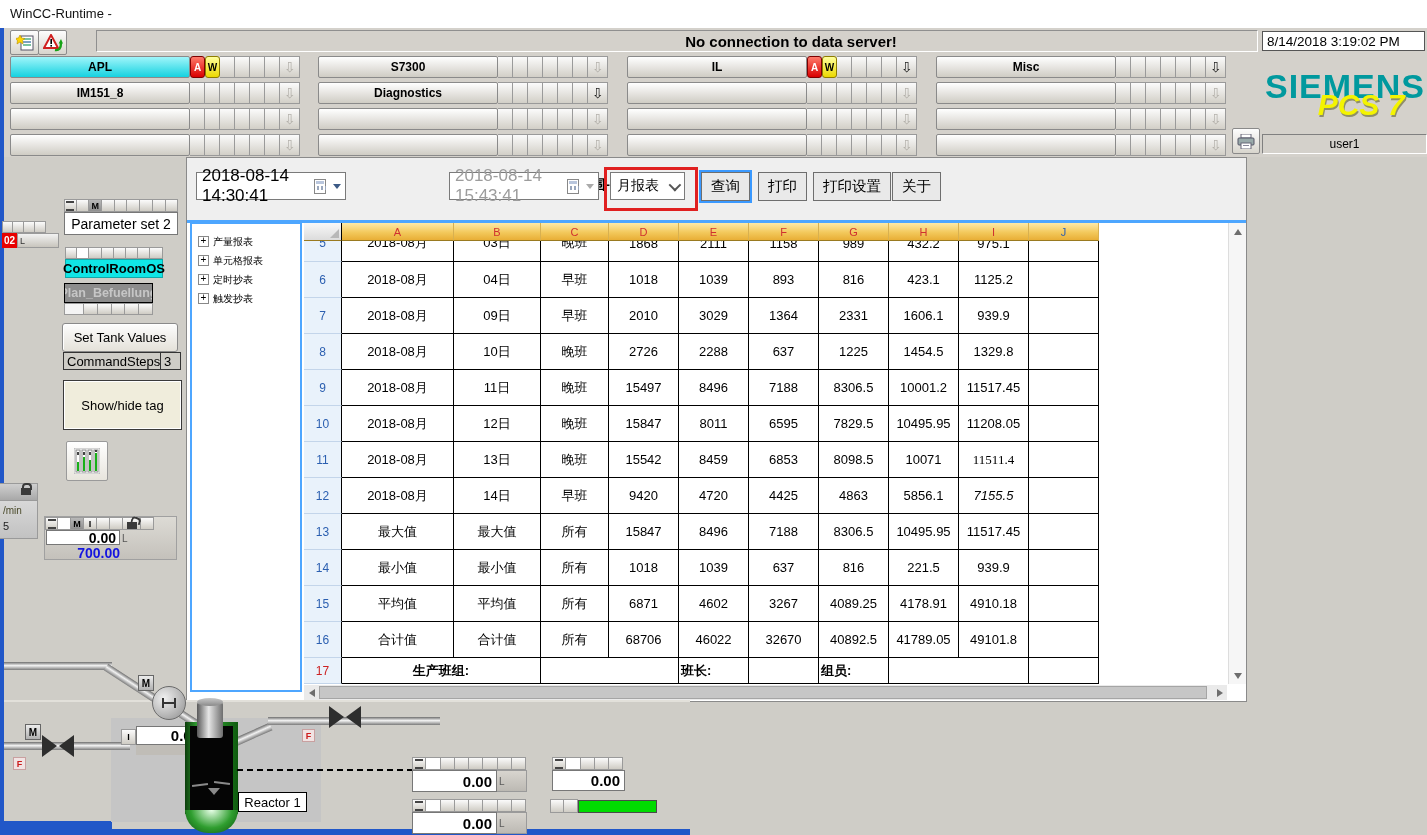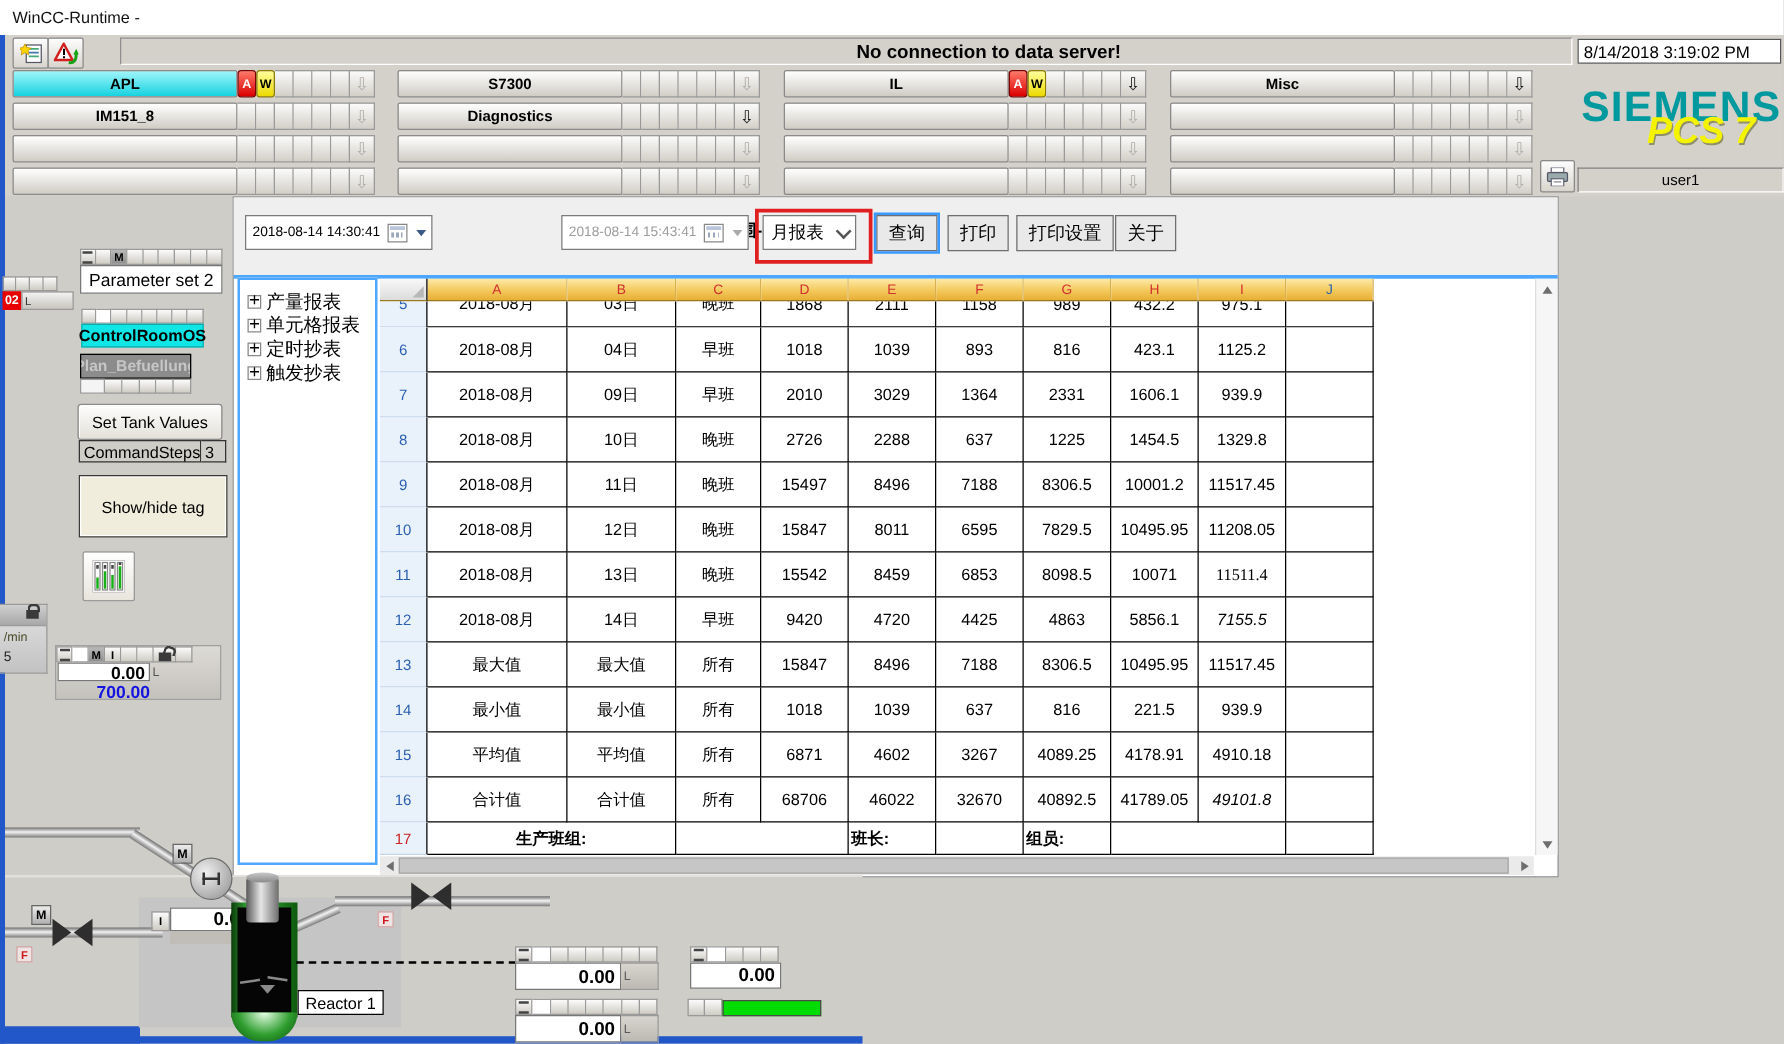--- a/index.html
+++ b/index.html
@@ -49,21 +49,21 @@
   .nav-arrow{width:20px;height:22px;box-sizing:border-box;background:linear-gradient(#fbfbfb,#d2cfc7);
              border:1px solid #9a9a9a;border-left:none;display:flex;align-items:center;justify-content:center;
              font-size:14px;line-height:14px;}
   .nav-arrow.dim{color:#b3b0aa;}
   .nav-arrow.active{color:#1a1a1a;}
 
   
   #report{left:186px;top:157px;width:1061px;height:545px;background:#ffffff;border:1px solid #8a8a8a;box-sizing:border-box;}
   #rtoolbar{position:absolute;left:0;top:0;width:100%;height:62px;background:#efefef;}
   .datefield{position:absolute;height:28px;background:#fff;border:1px solid #7a7a7a;box-sizing:border-box;
-             display:flex;align-items:center;font-size:11px;padding-left:5px;}
+             display:flex;align-items:center;font-size:17px;padding-left:5px;}
   .datefield .spacer{flex:1;}
   .cal{width:14px;height:13px;background:#fff;border:1px solid #888;position:relative;margin-right:3px;}
   .cal:before{content:'';position:absolute;left:1px;right:1px;top:1px;height:3px;background:#b9c6dd;}
   .cal:after{content:'';position:absolute;left:2px;top:6px;width:9px;height:4px;
              background:repeating-linear-gradient(to right,#9aa7bd 0 2px,#fff 2px 4px);}
   .ddarrow{width:0;height:0;border-left:4px solid transparent;border-right:4px solid transparent;
            border-top:5px solid #3c5a86;margin:0 4px;}
   .datefield.disabled{color:#9c9c9c;}
   .datefield.disabled .ddarrow{border-top-color:#aaa;}
   #range-label{position:absolute;left:352px;top:18px;font-size:13.5px;font-weight:bold;color:#000;}
@@ -76,21 +76,21 @@
         font-size:14.5px;color:#000;display:flex;align-items:center;justify-content:center;padding:0 9px;}
   .rbtn.focus{outline:2px solid #3a99ff;outline-offset:0px;}
   #blueline{position:absolute;left:0;top:62px;width:100%;height:3px;background:#4da6ff;}
 
   #treepane{position:absolute;left:3px;top:64px;width:112px;height:470px;background:#fff;
             border:2px solid #4da6ff;box-sizing:border-box;}
   .treeitem{display:flex;align-items:center;height:19px;margin-left:6px;}
   .plusbox{width:9px;height:9px;border:1px solid #888;background:#fff;font-size:9px;line-height:7px;
            text-align:center;color:#333;margin-right:4px;flex:0 0 auto;}
   .plusbox:before{content:'+';}
-  .treeitem span{font-size:15px;color:#000;white-space:nowrap;}
+  .treeitem span{font-size:10px;color:#000;white-space:nowrap;}
 
   
   #sheet{position:absolute;left:117px;top:65px;width:796px;}
   .srow{display:flex;}
   .hcell{box-sizing:border-box;height:18px;background:linear-gradient(#fdeaa8,#f3c95c 55%,#e8ae36);
          border-right:1px solid #d8b050;border-bottom:1px solid #9a7a20;
          font-size:11px;color:#d03030;display:flex;align-items:center;justify-content:center;}
   .hcell.last{color:#2b5fb0;}
   .corner{box-sizing:border-box;width:38px;height:18px;background:linear-gradient(#f8f8f8,#dcdcdc);
           border-right:1px solid #000;border-bottom:1px solid #9a7a20;position:relative;}
@@ -907,21 +907,21 @@
         </div>
         <div class="dcell" style="width: 70px;">
           <span>32670</span>
         </div>
         <div class="dcell" style="width: 70px;">
           <span>40892.5</span>
         </div>
         <div class="dcell" style="width: 70px;">
           <span>41789.05</span>
         </div>
-        <div class="dcell" style="width: 70px; font-style: italic;">
+        <div class="dcell" style="width: 70px;">
           <span>49101.8</span>
         </div>
         <div class="dcell" style="width: 70px;">
           <span></span>
         </div>
       </div>
       <div class="srow foot">
         <div class="ncell">
           <span>17</span>
         </div>

